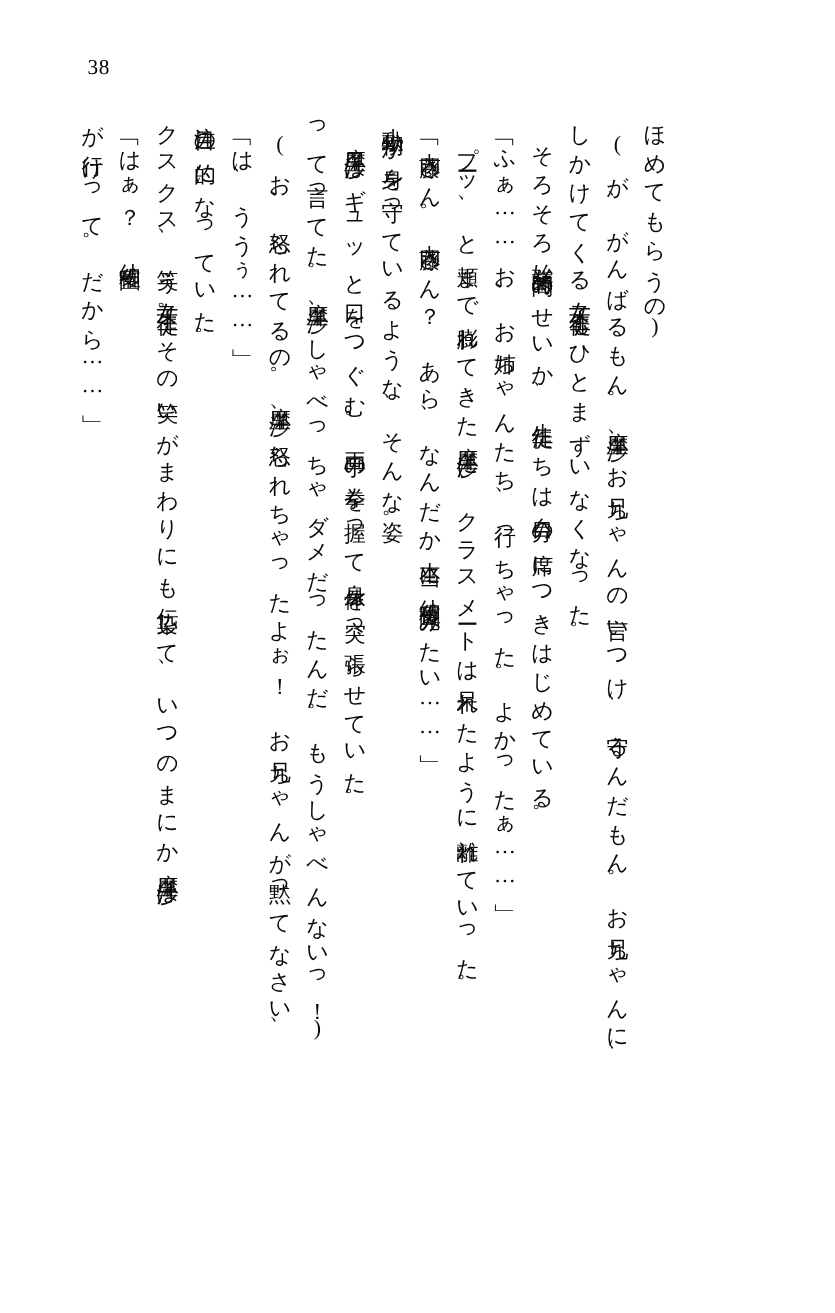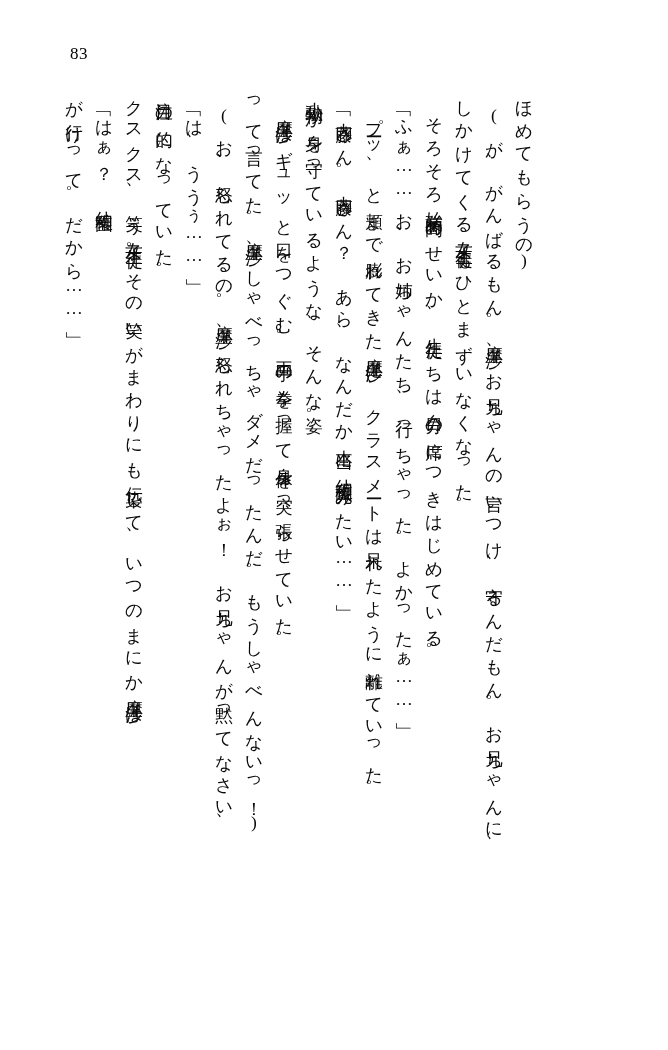--- a/index.html
+++ b/index.html
@@ -63,21 +63,21 @@
   
   .col.indent {
     padding-top: 17px;
   }
 </style>
 </head>
 <body>
 
 <div class="page">
 
-  <div class="page-number">83</div>
+  <div class="page-number">38</div>
 
   <div class="body-text">
     <div class="col">が行けって。だから……」</div>
     <div class="col indent">「はぁ？　幼稚園」</div>
     <div class="col">クスクス、笑う女子生徒。その笑いがまわりにも伝染して、いつのまにか摩里沙は</div>
     <div class="col">注目の的になっていた。</div>
     <div class="col indent">「は、ううぅ……」</div>
     <div class="col indent">(お、怒られてるの。摩里沙、怒られちゃったよぉ！　お兄ちゃんが黙ってなさい、</div>
     <div class="col">って言ってた。摩里沙、しゃべっちゃダメだったんだ。もうしゃべんないっ！)</div>
     <div class="col indent">摩里沙はギュッと口をつぐむ。両手の拳を握って身体を突っ張らせていた。</div>

